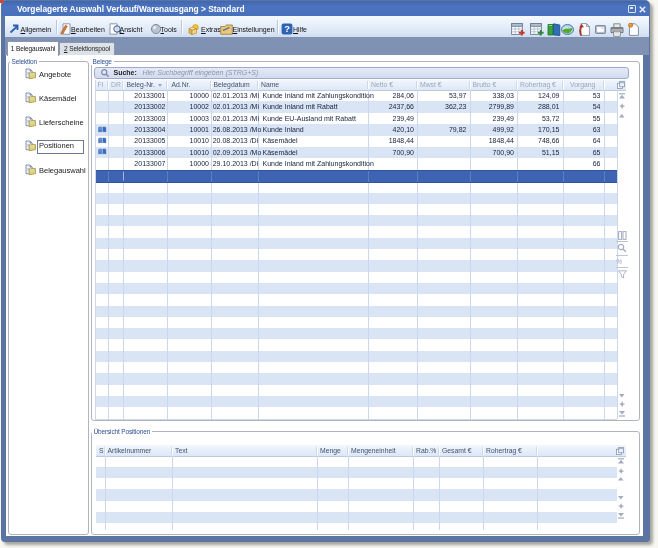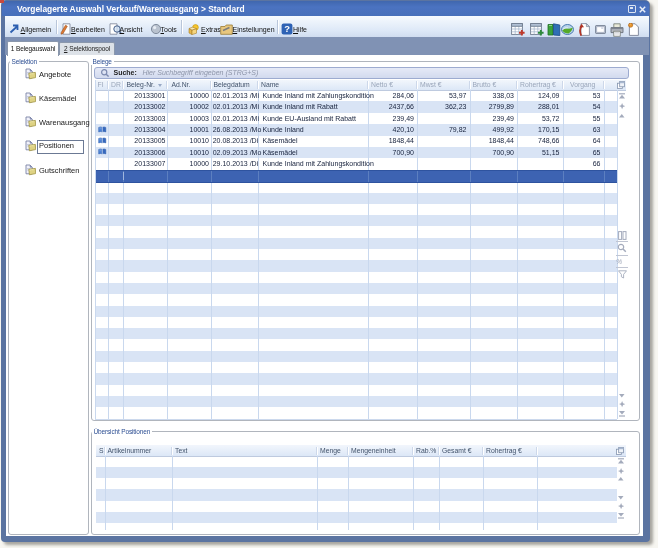--- a/index.html
+++ b/index.html
@@ -171,37 +171,37 @@
 <path d="M4.6 6.2 Q6.5 5.4 8.8 5.8" stroke="#f2ecb4" stroke-width="0.8" fill="none"></path>
 </svg>
 <div class="sideitem" style="left:39px;top:93.8px;">Käsemädel</div>
 <svg class="abs" style="left:24.5px;top:116px;" width="11" height="12" viewBox="0 0 11 12">
 <path d="M1 1 H5 L7.2 3.2 V9.8 H1 Z" fill="#f2f2fa" stroke="#7c84a6" stroke-width="0.9"></path>
 <path d="M5 1 L5 3.2 L7.2 3.2 Z" fill="#8c96c0" stroke="#7c84a6" stroke-width="0.5"></path>
 <path d="M2 4.5 H5.5 M2 6 H5.5" stroke="#aab2cc" stroke-width="0.6"></path>
 <path d="M3.8 5.2 L10.4 4.4 L10.6 9.6 L4.4 10.8 Z" fill="#ded283" stroke="#968a34" stroke-width="0.7"></path>
 <path d="M4.6 6.2 Q6.5 5.4 8.8 5.8" stroke="#f2ecb4" stroke-width="0.8" fill="none"></path>
 </svg>
-<div class="sideitem" style="left:39px;top:117.8px;">Warenausgang</div>
+<div class="sideitem" style="left:39px;top:117.8px;">Lieferscheine</div>
 <svg class="abs" style="left:24.5px;top:139.5px;" width="11" height="12" viewBox="0 0 11 12">
 <path d="M1 1 H5 L7.2 3.2 V9.8 H1 Z" fill="#f2f2fa" stroke="#7c84a6" stroke-width="0.9"></path>
 <path d="M5 1 L5 3.2 L7.2 3.2 Z" fill="#8c96c0" stroke="#7c84a6" stroke-width="0.5"></path>
 <path d="M2 4.5 H5.5 M2 6 H5.5" stroke="#aab2cc" stroke-width="0.6"></path>
 <path d="M3.8 5.2 L10.4 4.4 L10.6 9.6 L4.4 10.8 Z" fill="#ded283" stroke="#968a34" stroke-width="0.7"></path>
 <path d="M4.6 6.2 Q6.5 5.4 8.8 5.8" stroke="#f2ecb4" stroke-width="0.8" fill="none"></path>
 </svg>
 <div class="sideitem" style="left:39px;top:141.3px;">Positionen</div>
 <svg class="abs" style="left:24.5px;top:164px;" width="11" height="12" viewBox="0 0 11 12">
 <path d="M1 1 H5 L7.2 3.2 V9.8 H1 Z" fill="#f2f2fa" stroke="#7c84a6" stroke-width="0.9"></path>
 <path d="M5 1 L5 3.2 L7.2 3.2 Z" fill="#8c96c0" stroke="#7c84a6" stroke-width="0.5"></path>
 <path d="M2 4.5 H5.5 M2 6 H5.5" stroke="#aab2cc" stroke-width="0.6"></path>
 <path d="M3.8 5.2 L10.4 4.4 L10.6 9.6 L4.4 10.8 Z" fill="#ded283" stroke="#968a34" stroke-width="0.7"></path>
 <path d="M4.6 6.2 Q6.5 5.4 8.8 5.8" stroke="#f2ecb4" stroke-width="0.8" fill="none"></path>
 </svg>
-<div class="sideitem" style="left:39px;top:165.8px;">Gutschriften</div>
+<div class="sideitem" style="left:39px;top:165.8px;">Belegauswahl</div>
 <div class="abs" style="left:36.5px;top:139.5px;width:45px;height:12px;border:1px solid #6b7994;"></div>
 <div class="gbox" style="left:91px;top:61px;width:547px;height:358px;"></div>
 <div class="glabel" style="left:90.5px;top:57.5px;">Belege</div>
 <div class="abs" id="search">
   <svg style="position:absolute;left:5px;top:0.5px;" width="10" height="10" viewBox="0 0 10 10">
     <circle cx="4.2" cy="4.2" r="2.6" fill="none" stroke="#7d8bb0" stroke-width="1.2"></circle>
     <line x1="6.2" y1="6.2" x2="8.6" y2="8.6" stroke="#7d8bb0" stroke-width="1.4"></line>
   </svg>
   <b>Suche:</b>
     <i>Hier Suchbegriff eingeben (STRG+S)</i>

